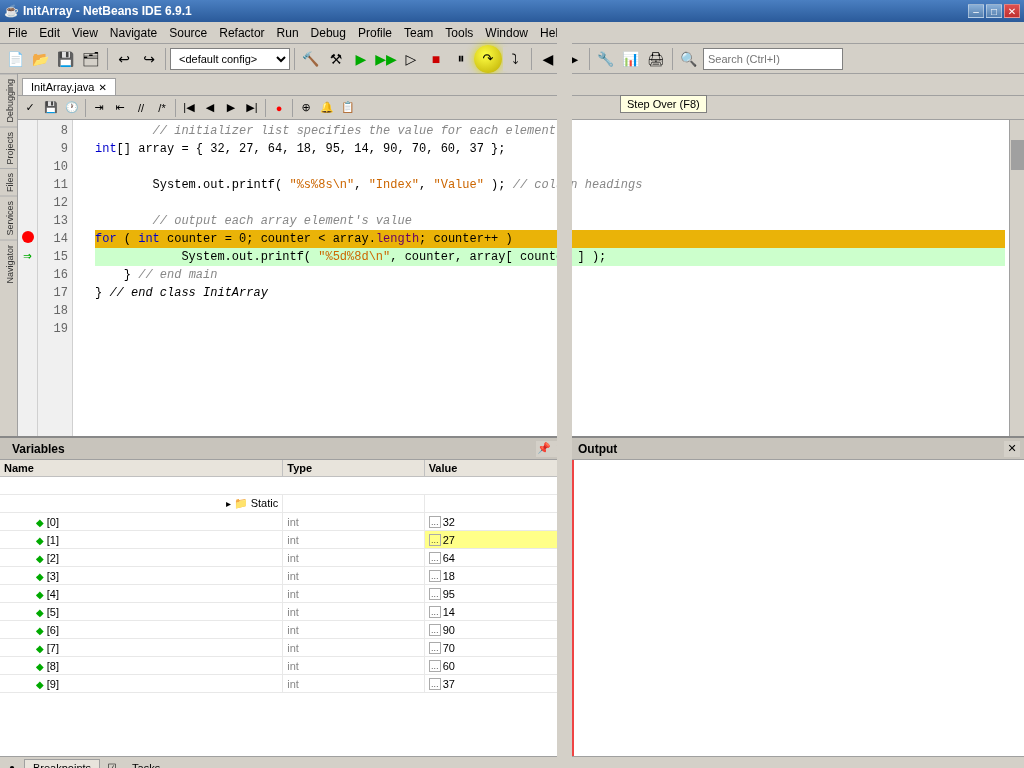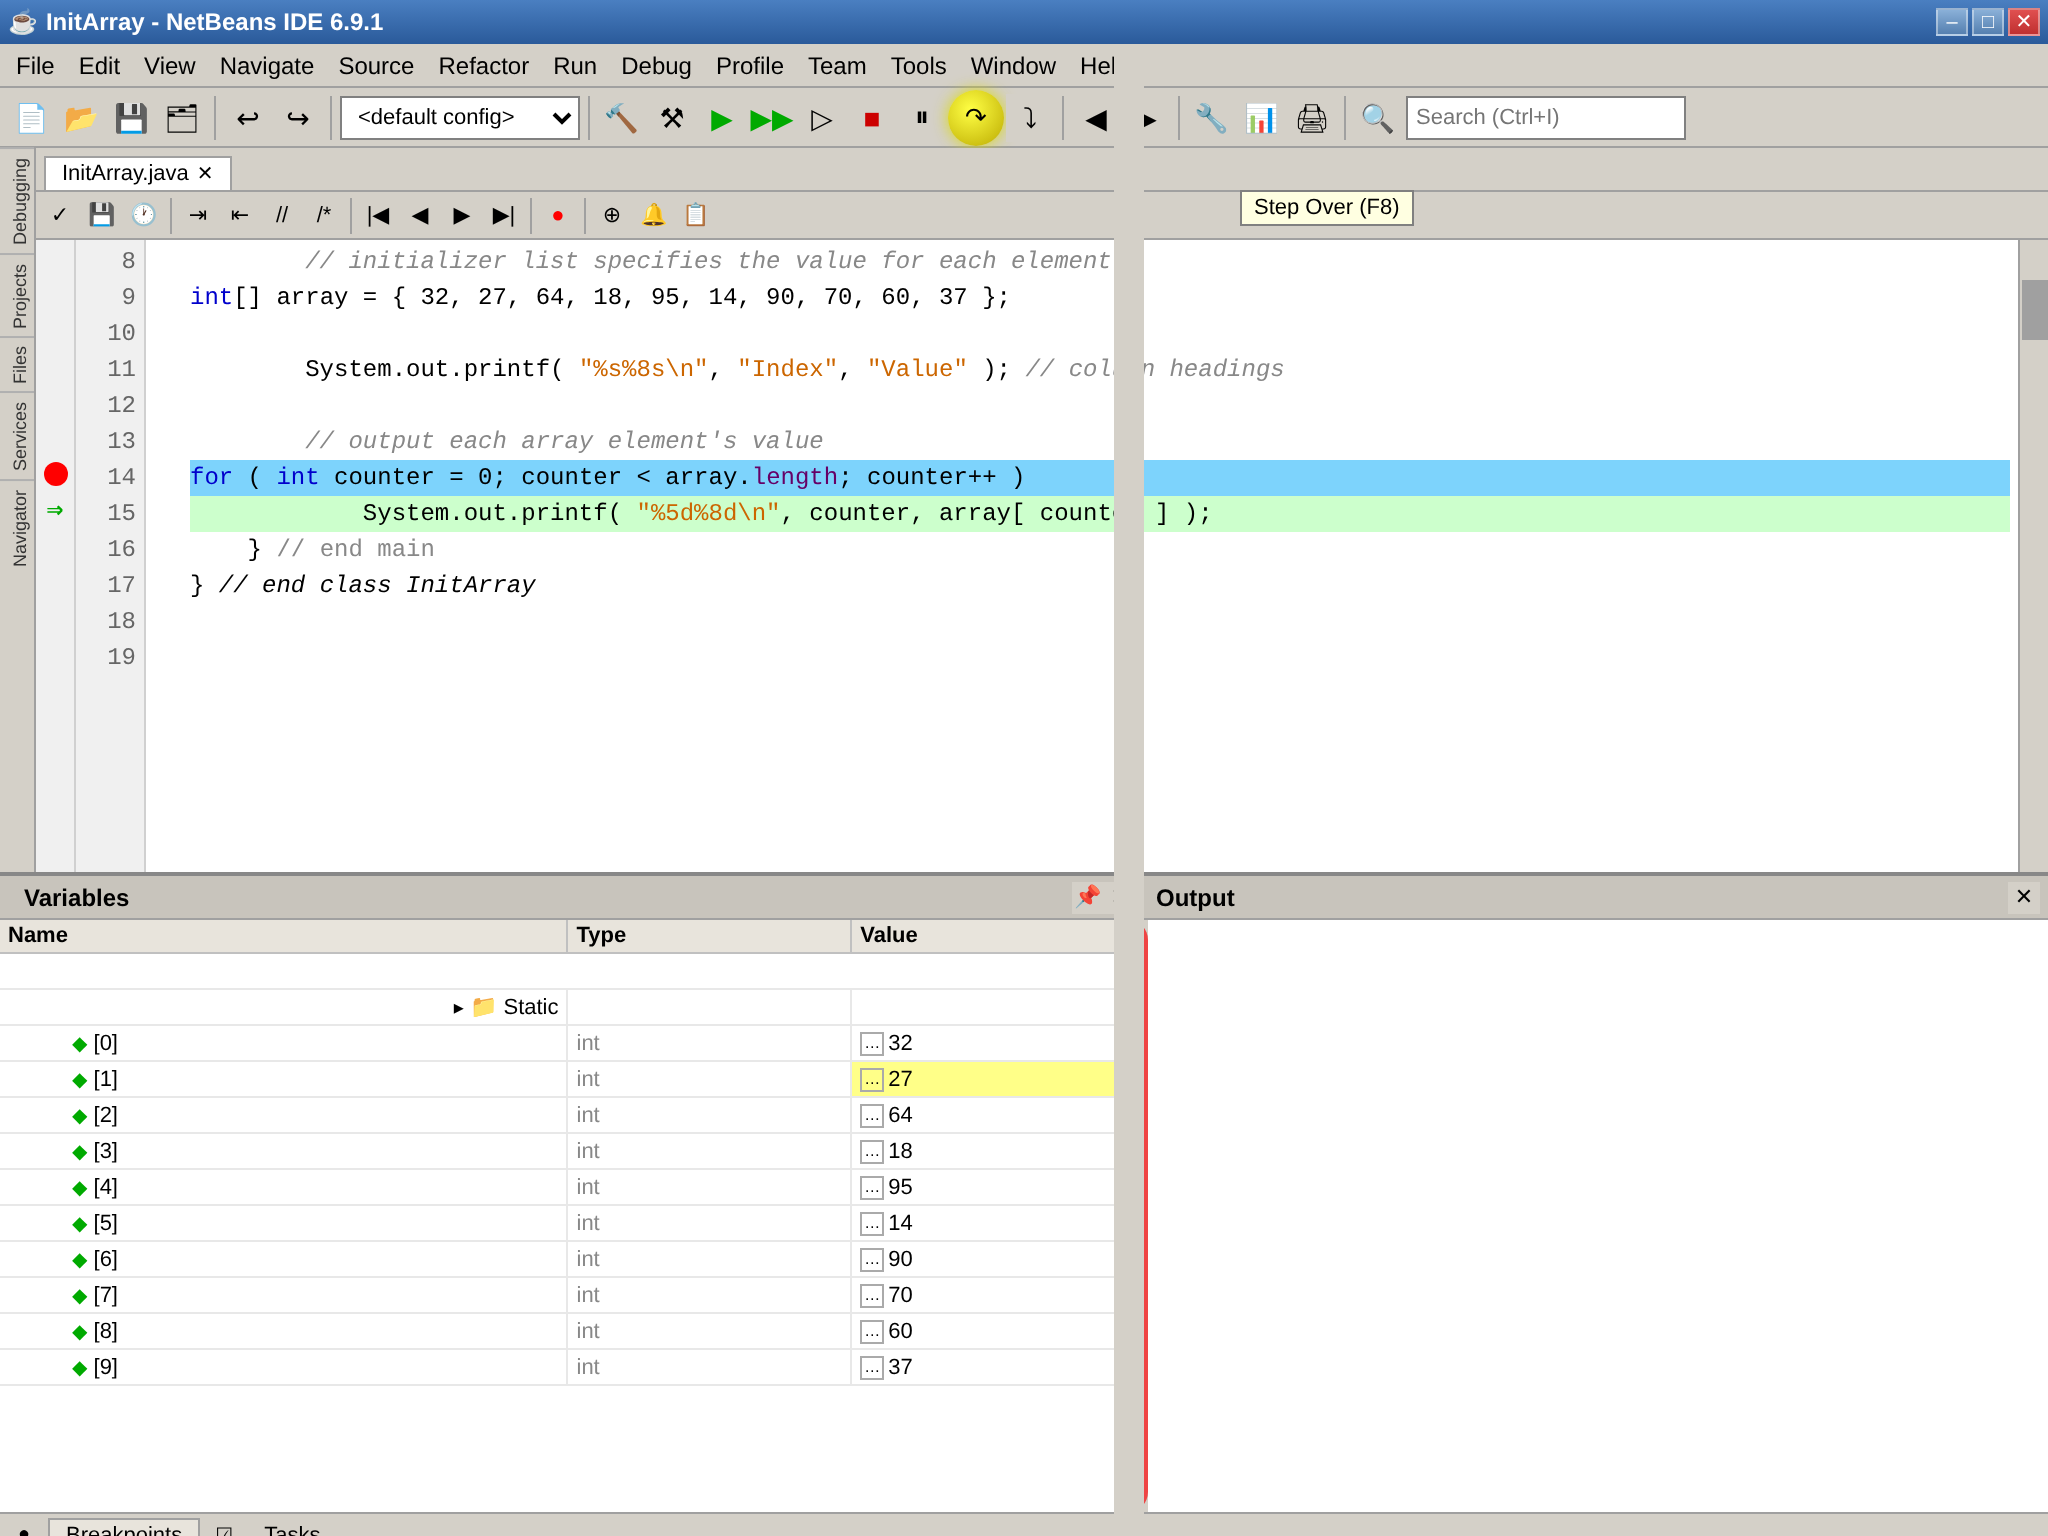--- a/index.html
+++ b/index.html
@@ -238,23 +238,23 @@
         <div class="line-num">19</div>
       </div>
 
       <div id="code-content" style="flex:1; padding:2px 4px; overflow:hidden;margin-left:18px;">
         <div class="code-line normal" style="height:18px; color:#888; font-style:italic;">        // initializer list specifies the value for each element</div>
         <div class="code-line normal" style="height:18px;"><span style="color:#0000cc;">int</span>[] array = { 32, 27, 64, 18, 95, 14, 90, 70, 60, 37 };</div>
         <div class="code-line normal" style="height:18px;">&nbsp;</div>
         <div class="code-line normal" style="height:18px;">        System.out.printf( <span style="color:#cc6600;">"%s%8s\n"</span>, <span style="color:#cc6600;">"Index"</span>, <span style="color:#cc6600;">"Value"</span> ); <span style="color:#888; font-style:italic;">// column headings</span></div>
         <div class="code-line normal" style="height:18px;">&nbsp;</div>
         <div class="code-line normal" style="height:18px; color:#888; font-style:italic;">        // output each array element's value</div>
-        <div class="code-line" style="height:18px; background:#7dd3fc;">        <span style="color:#0000cc;">for</span> ( <span style="color:#0000cc;">int</span> counter = 0; counter &lt; array.<span style="color:#660066;">length</span>; counter++ )</div>
+        <div class="code-line" style="height:18px; background:#eab308;">        <span style="color:#0000cc;">for</span> ( <span style="color:#0000cc;">int</span> counter = 0; counter &lt; array.<span style="color:#660066;">length</span>; counter++ )</div>
         <div class="code-line" style="height:18px; background:#ccffcc;">            System.out.printf( <span style="color:#cc6600;">"%5d%8d\n"</span>, counter, array[ counter ] );</div>
-        <div class="code-line normal" style="height:18px;">    } <span style="color:#888; ">// end main</span></div>
+        <div class="code-line normal" style="height:18px;">    } <span style="color:#888; font-style:italic;">// end main</span></div>
         <div class="code-line normal" style="height:18px;">} <span style="color:#000000; font-style:italic;">// end class InitArray</span></div>
         <div class="code-line normal" style="height:18px;">&nbsp;</div>
         <div class="code-line normal" style="height:18px;">&nbsp;</div>
       </div>
 
       <div class="right-scroll" style="width:15px; background:#d4d0c8; border-left:1px solid #a0a0a0; position:relative;">
         <div style="width:13px; height:30px; background:#a0a0a0; position:absolute; top:20px; left:1px;"></div>
       </div>
     </div>
   </div>
@@ -272,21 +272,21 @@
     <div style="width:2px; background:#888; height:18px;"></div>
     <div style="display:flex; align-items:center; width:450px;">
       <span style="font-size:12px; font-weight:bold; padding:0 8px;">Output</span>
       <span style="flex:1;"></span>
       <div class="tb-btn" style="width:16px;height:16px;font-size:11px;">✕</div>
     </div>
   </div>
 
   <div style="display:flex; flex:1; overflow:hidden;">
 
-    <div id="variables-panel" style="flex:1; display:flex; flex-direction:column; border-right:6px solid #ef4444;border-radius:10px;">
+    <div id="variables-panel" style="flex:1; display:flex; flex-direction:column; border-right:8px solid #ef4444;">
       <div style="overflow-y:auto; flex:1; background:white;">
         <table class="var-table" style="width:100%; border-collapse:collapse;">
           <thead>
             <tr>
               <th style="background:#e8e4dc; padding:2px 4px; text-align:left; font-size:11px; border-bottom:1px solid #c0c0c0; border-right:1px solid #c0c0c0; width:50%;">Name</th>
               <th style="background:#e8e4dc; padding:2px 4px; text-align:left; font-size:11px; border-bottom:1px solid #c0c0c0; border-right:1px solid #c0c0c0; width:25%;">Type</th>
               <th style="background:#e8e4dc; padding:2px 4px; text-align:left; font-size:11px; border-bottom:1px solid #c0c0c0; width:25%;">Value</th>
             </tr>
           </thead>
           <tbody id="variables-body">

